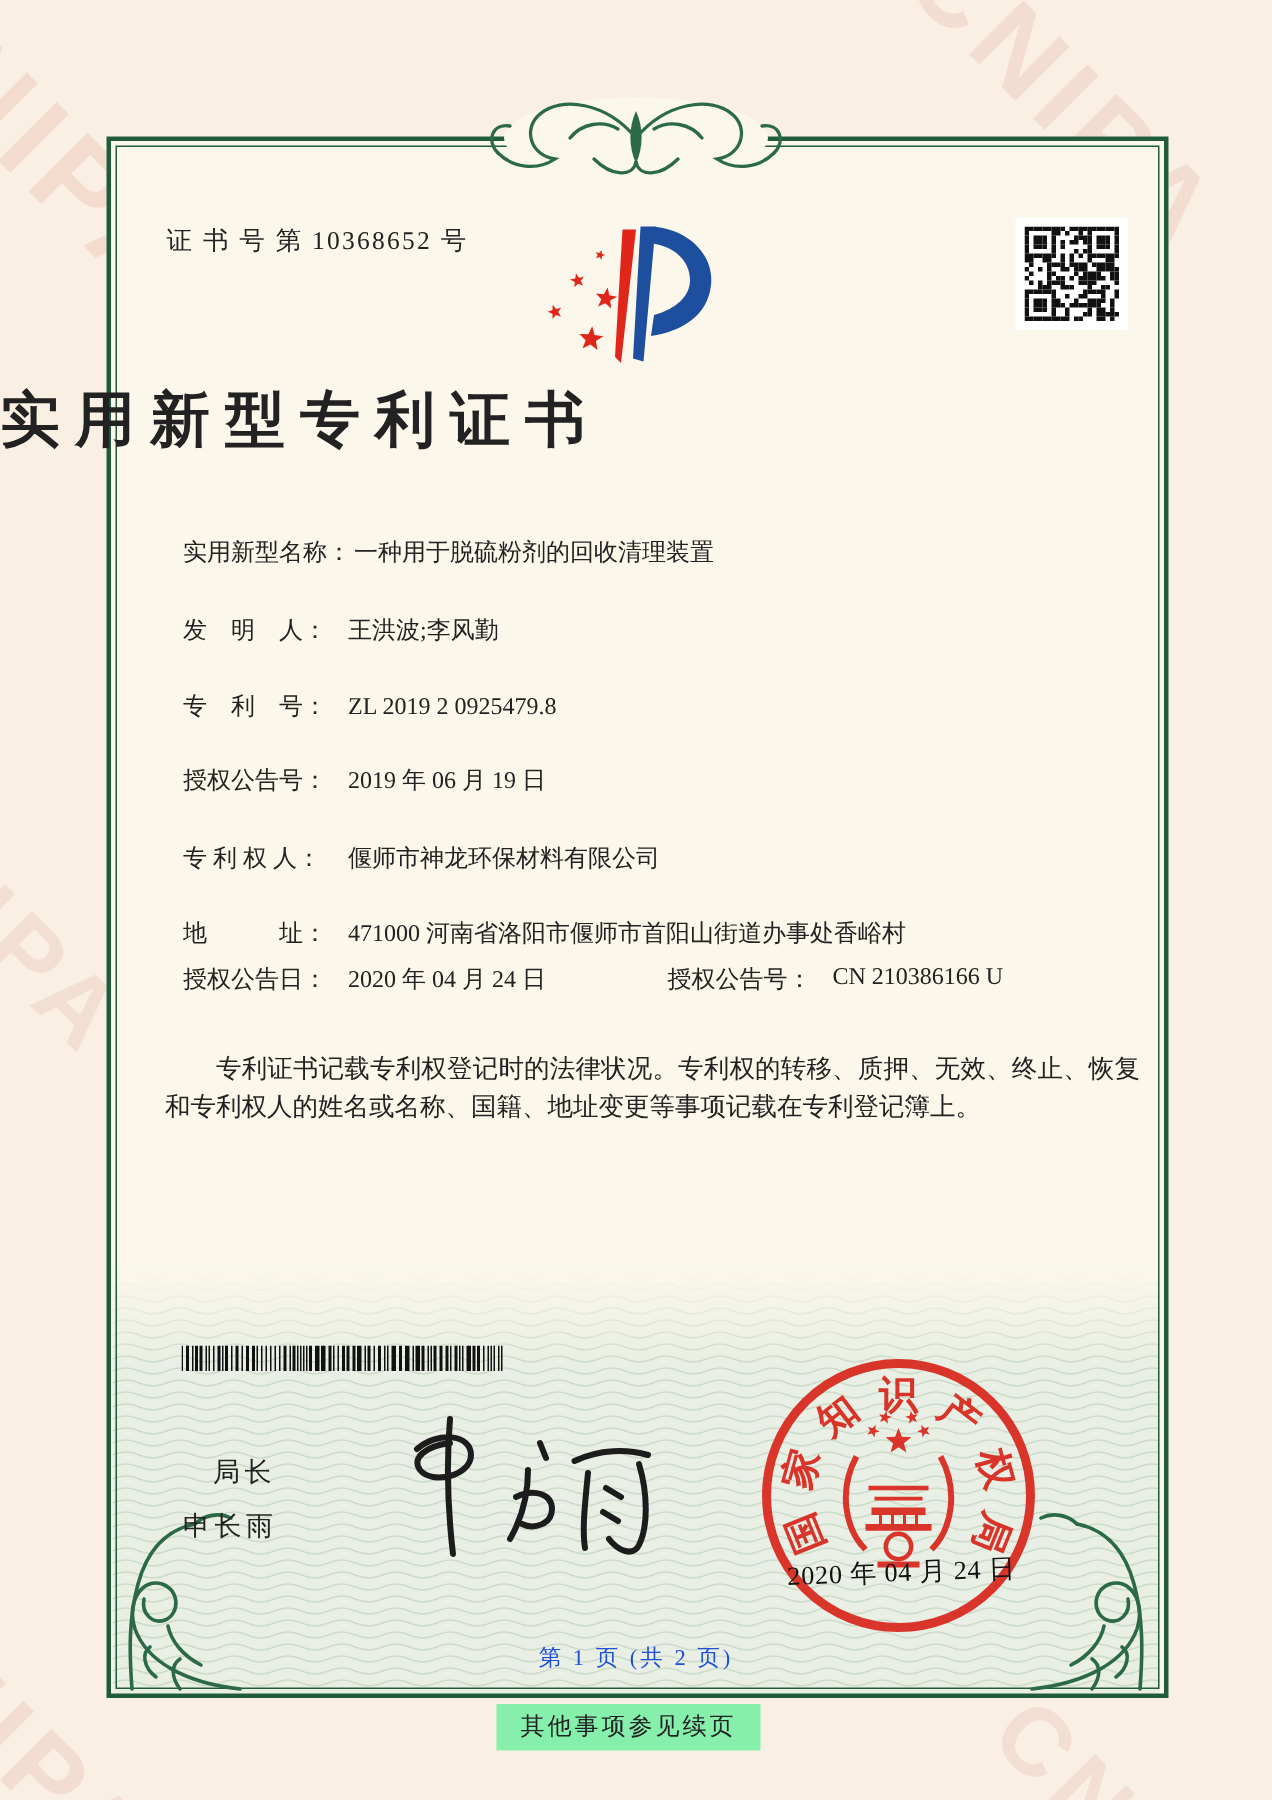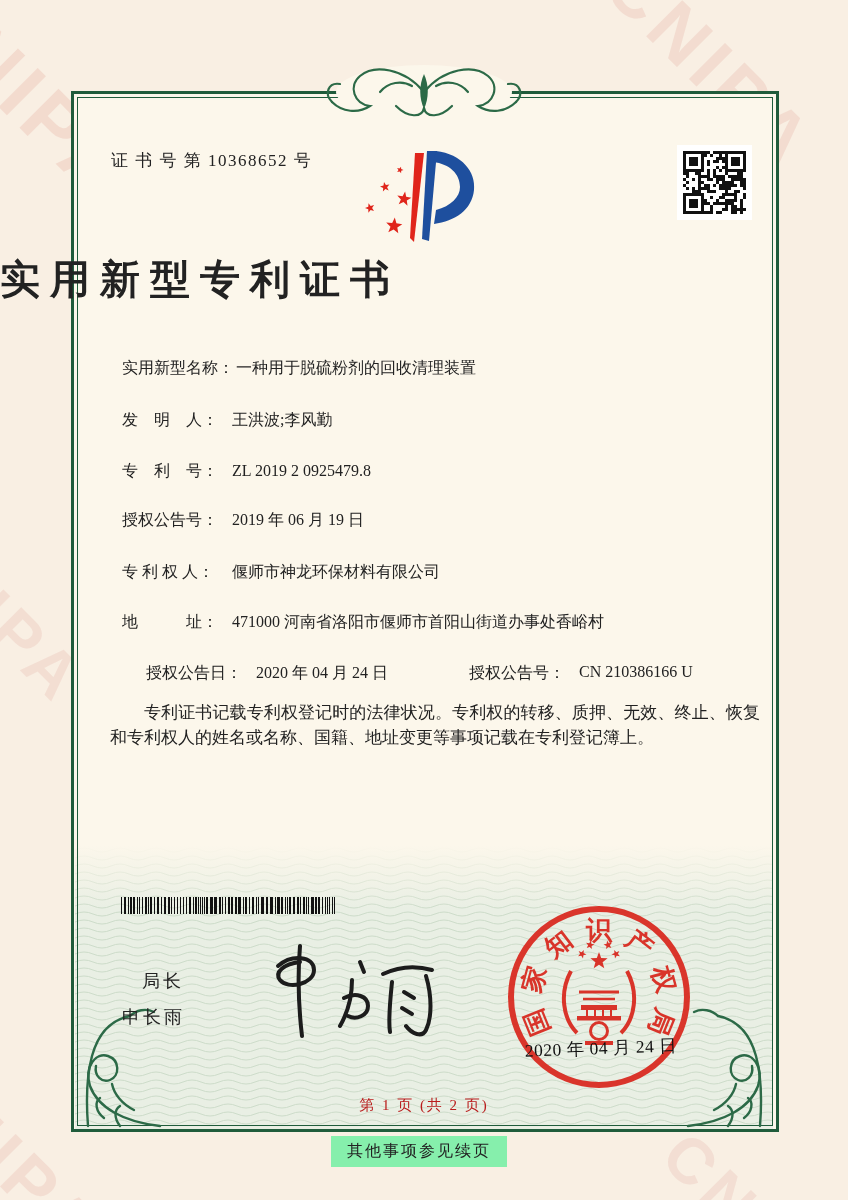--- a/index.html
+++ b/index.html
@@ -37,35 +37,35 @@
   .qr-box svg{position:absolute;left:6px;top:6px;}
   .title{position:absolute;left:0;top:252px;width:100%;text-align:left;
          font-size:40px;font-weight:bold;letter-spacing:10px;}
   
   .row{position:absolute;left:122px;width:640px;font-size:16px;white-space:nowrap;}
   .row .lbl{display:inline-block;min-width:108px;}
   .row .val{margin-left:2px;}
   .lbl2{position:absolute;left:323px;top:0;}
   .val2{position:absolute;left:433px;top:0;}
   .r0{top:358px;} .r1{top:410px;} .r2{top:461px;} .r3{top:510px;}
-  .r4{top:562px;} .r5{top:612px;} .r6{top:663px;margin-left:24px;}
+  .r4{top:562px;} .r5{top:612px;} .r6{top:643px;}
   
   .paragraphs{position:absolute;left:110px;top:701px;width:650px;
               font-size:17px;line-height:24.5px;text-align:justify;}
   .paragraphs p{margin:0;text-indent:2em;}
   
   .barcode-box{position:absolute;left:121px;top:897px;}
   .sig-title{position:absolute;left:122px;top:969px;font-size:18px;letter-spacing:3px;margin-left:20px;}
   .sig-name{position:absolute;left:122px;top:1005px;font-size:18px;letter-spacing:3px;}
   .signature-svg{position:absolute;left:248px;top:940px;}
   .seal-svg{position:absolute;left:499px;top:897px;}
   .seal-date{position:absolute;left:518px;top:1036px;width:166px;text-align:center;
              font-size:17.5px;letter-spacing:0.5px;color:#111;transform:rotate(-2deg);}
   .page-indicator{position:absolute;left:0;top:1096px;width:100%;text-align:center;
-                  font-size:15px;letter-spacing:2px;color:#b91c1c;}
+                  font-size:15px;letter-spacing:2px;color:#1d4ed8;}
   .note-box{position:absolute;left:331px;top:1136px;background:#86efac;
             padding:5px 16px;font-size:16px;letter-spacing:2px;}
 </style>
 </head>
 <body>
 
 <div class="page">
 
   <span class="wm wm1">CNIPA</span>
   <span class="wm wm2">CNIPA</span>

